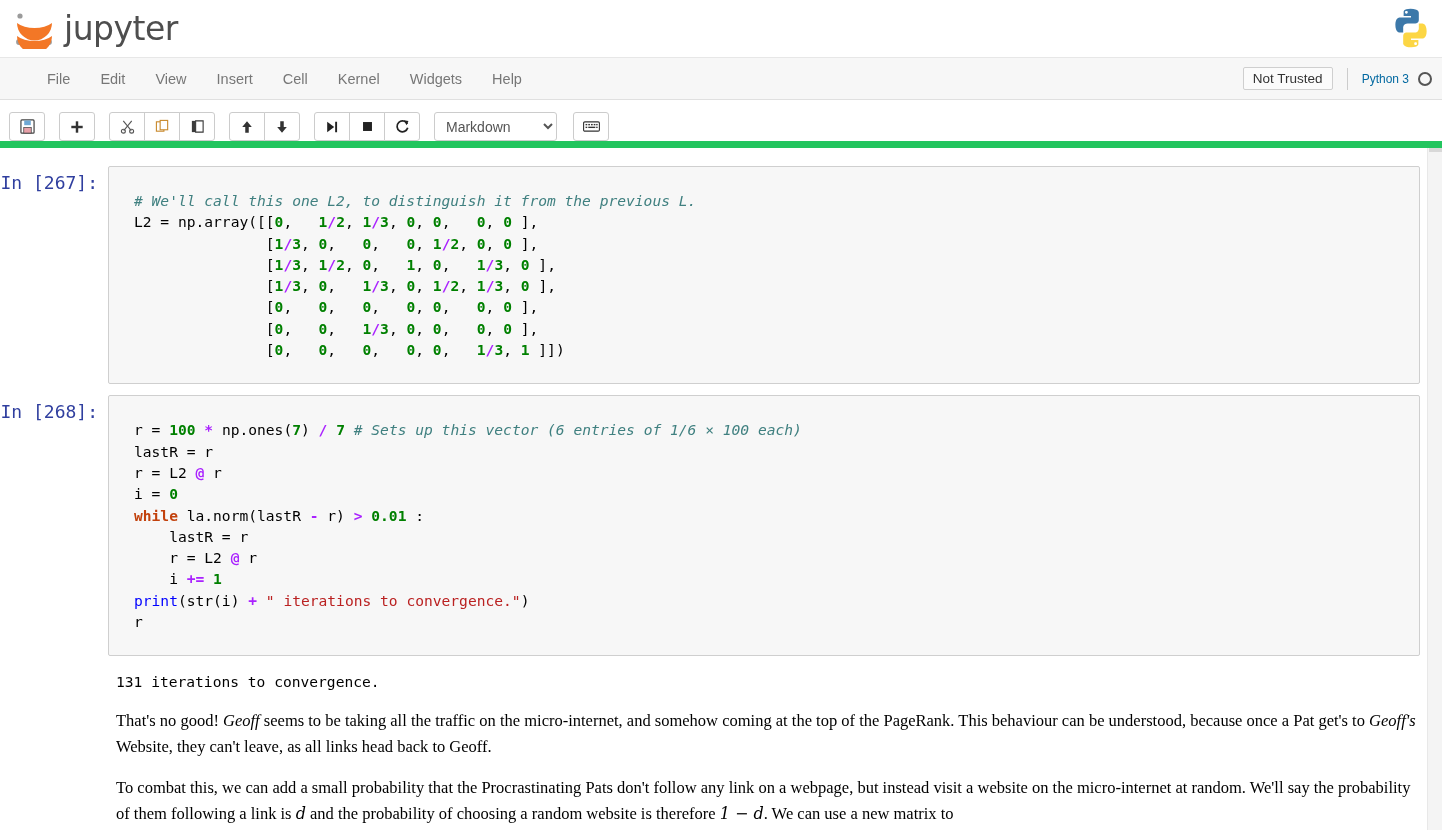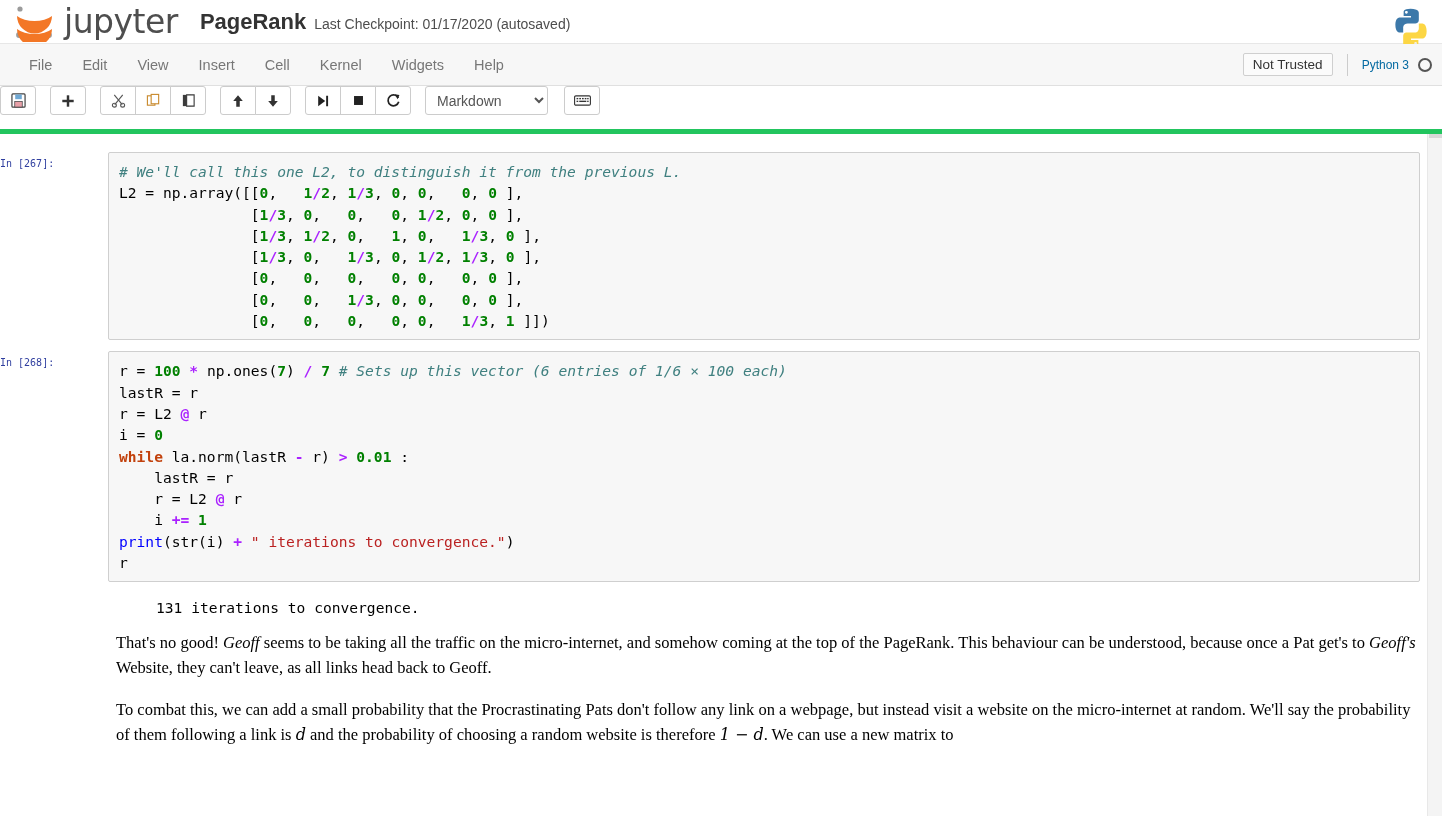--- a/index.html
+++ b/index.html
@@ -7,21 +7,21 @@
     margin: 0; padding: 0;
     width: 1442px; height: 830px;
     overflow: hidden;
     background: #ffffff;
     font-family: "Liberation Sans", sans-serif;
   }
 
   
   #header {
     position: relative;
-    height: 44px;
+    height: 58px;
     background: #ffffff;
     border-bottom: 1px solid #e7e7e7;
     display: flex;
     align-items: center;
     padding-left: 8px;
   }
   #logo-block { display: flex; align-items: center; }
   .jupyter-logo { width: 54px; height: 40px; display: block; }
   .jupyter-word {
     font-size: 33px;
@@ -52,21 +52,21 @@
     width: 46px; height: 48px;
   }
 
   
   #menubar {
     height: 42px;
     background: #f7f7f7;
     border-bottom: 1px solid #e0e0e0;
     display: flex;
     align-items: center;
-    padding-left: 14px;
+    padding-left: 32px;
     position: relative;
   }
   .menu-item {
     font-size: 14.5px;
     color: #777777;
     padding: 5px 15px;
     cursor: pointer;
     white-space: nowrap;
   }
   #menubar-right {
@@ -94,23 +94,24 @@
     width: 14px; height: 14px;
     border: 2px solid #555;
     border-radius: 50%;
     margin-left: 9px;
   }
 
   
   #toolbar {
     height: 48px;
     background: #ffffff;
-    border-bottom: 5px solid #22c55e;
-    display: flex;
-    align-items: flex-start;
+    border-bottom: 7px solid #22c55e;
+    display: flex;
+    align-items: flex-end;
+    padding-left: 9px;
     position: relative;
   }
   .btn-group { display: flex; margin-right: 14px; }
   .tb-btn {
     width: 36px; height: 29px;
     border: 1px solid #cccccc;
     background: #ffffff;
     display: flex;
     align-items: center;
     justify-content: center;
@@ -157,48 +158,48 @@
   #nb-inner { padding: 18px 0 0 0; }
   .cell-row {
     display: flex;
     align-items: flex-start;
     padding: 0 22px 0 0;
     margin-bottom: 11px;
   }
   .prompt {
     width: 108px;
     min-width: 108px;
+    text-align: right;
     padding-right: 10px;
     padding-top: 5px;
     font-family: "DejaVu Sans Mono", monospace;
-    font-size: 10px;
+    font-size: 18px;
     line-height: 1.38;
   }
   .prompt.in { color: #303f9f; }
   .prompt.out { color: #d84315; }
   .prompt.blank { color: transparent; }
   .input-box {
     flex: 1;
     background: #f7f7f7;
     border: 1px solid #cfcfcf;
     border-radius: 2px;
     padding: 6px 4px 6px 8px;
   }
   pre.code {
-    margin: 2px;
+    margin: 17px;
     font-family: "DejaVu Sans Mono", monospace;
     font-size: 14.6px;
     line-height: 21.3px;
     color: #000000;
     white-space: pre;
   }
   .out-area {
     flex: 1;
     padding: 4px 0 0 8px;
-    margin-left: 40px;
   }
   pre.outtext {
     margin: 0;
     font-family: "DejaVu Sans Mono", monospace;
     font-size: 14.6px;
     line-height: 21.3px;
     color: #000000;
     white-space: pre;
   }
   
@@ -250,24 +251,20 @@
 <div id="header">
   <div id="logo-block">
     <svg class="jupyter-logo" viewBox="0 0 54 40">
       <circle cx="12" cy="7" r="2.6" fill="#9b9b9b"></circle>
       <circle cx="41" cy="33" r="2.9" fill="#9b9b9b"></circle>
       <circle cx="11" cy="33" r="2.9" fill="#9b9b9b"></circle>
       <path d="M9 14 A17 17 0 0 0 44 14 A22 13 0 0 1 9 14 Z" fill="#f37726"></path>
       <path d="M44 27 A17 17 0 0 1 9 27 A22 13 0 0 0 44 27 Z" fill="#f37726"></path>
     </svg>
     <span class="jupyter-word">jupyter</span>
-  </div>
-  <div id="nb-name-block">
-    <span id="nb-title">PageRank</span>
-    <span id="nb-checkpoint">Last Checkpoint: 01/17/2020 (autosaved)</span>
   </div>
   <div id="py-logo-wrap">
     <svg viewBox="0 0 100 100" width="46" height="48">
       <path d="M49 8 C33 8 34 15 34 15 L34 24 L50 24 L50 27 L27 27 C27 27 16 25 16 43 C16 61 26 60 26 60 L33 60 L33 50 C33 50 32 40 43 40 L58 40 C58 40 67 41 67 32 L67 17 C67 17 68 8 49 8 Z M40 13 C42 13 43 14 43 16 C43 18 42 19 40 19 C38 19 37 18 37 16 C37 14 38 13 40 13 Z" fill="#3c78a9"></path>
       <path d="M51 92 C67 92 66 85 66 85 L66 76 L50 76 L50 73 L73 73 C73 73 84 75 84 57 C84 39 74 40 74 40 L67 40 L67 50 C67 50 68 60 57 60 L42 60 C42 60 33 59 33 68 L33 83 C33 83 32 92 51 92 Z M60 87 C58 87 57 86 57 84 C57 82 58 81 60 81 C62 81 63 82 63 84 C63 86 62 87 60 87 Z" fill="#fcd644"></path>
     </svg>
   </div>
 </div>
 
 <div id="menubar">

